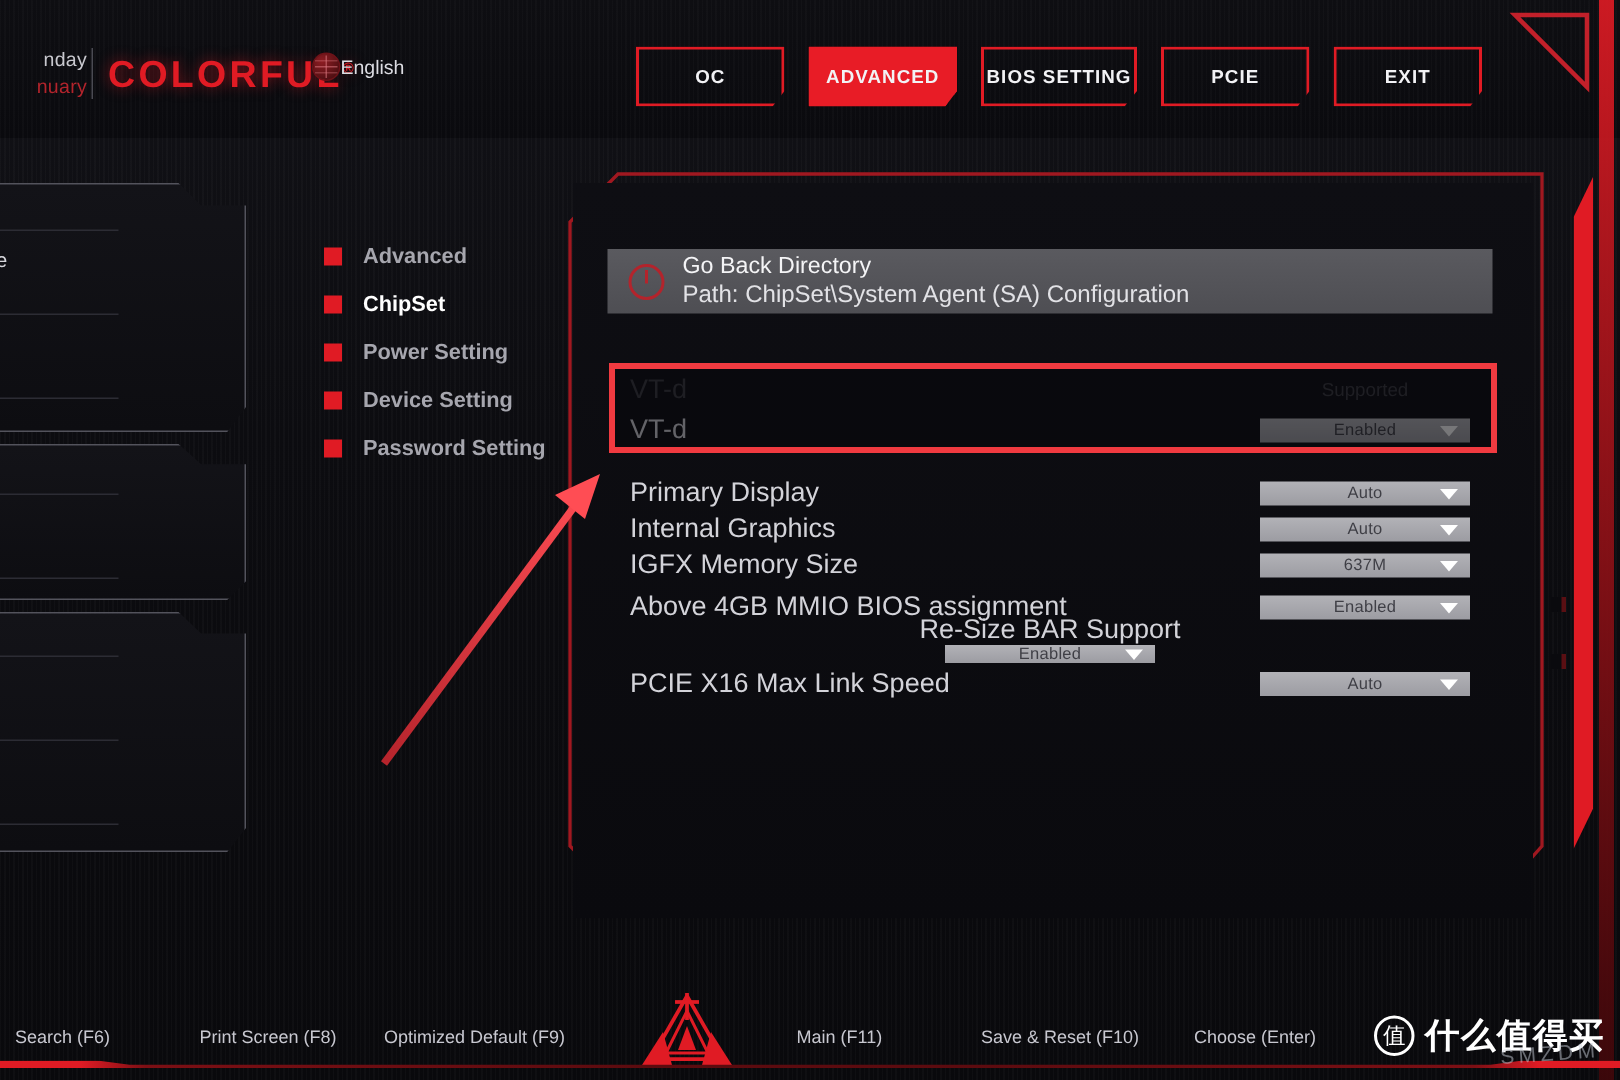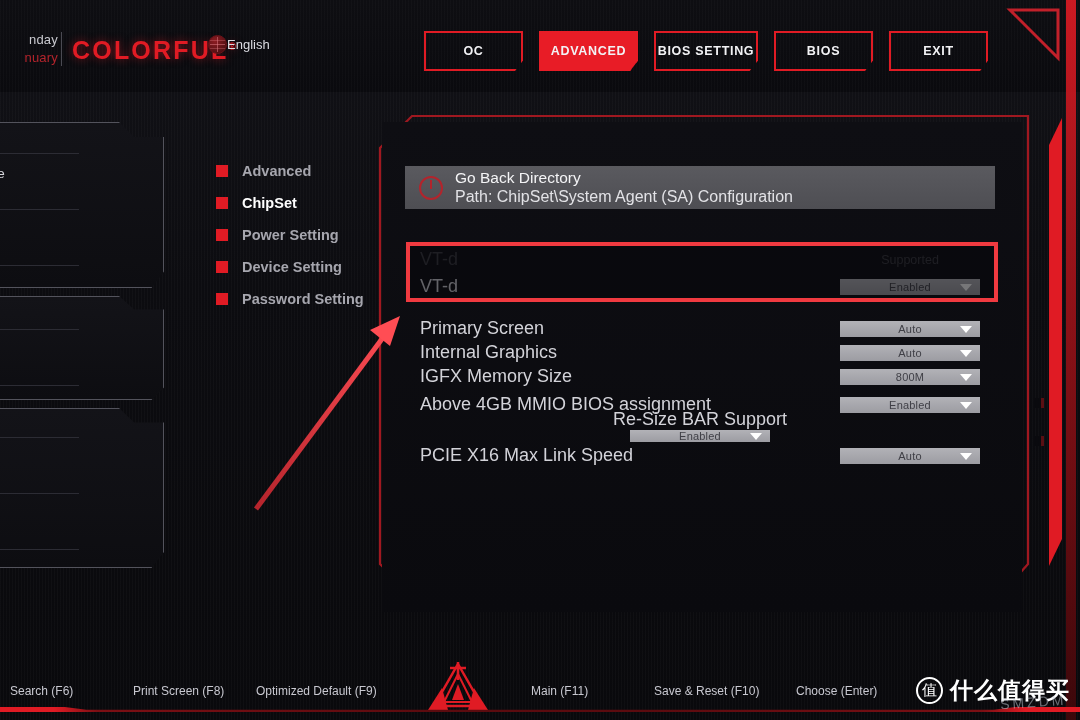--- a/index.html
+++ b/index.html
@@ -251,21 +251,21 @@
 
     <div id="lang-wrap">
       <div id="globe-icon"></div>
       <div id="lang-label">English</div>
     </div>
 
     <div id="nav">
         <div class="tab">OC</div>
         <div class="tab active">ADVANCED</div>
         <div class="tab wide">BIOS SETTING</div>
-        <div class="tab">BIOS</div>
+        <div class="tab">PCIE</div>
         <div class="tab">EXIT</div>
       </div>
 
     <svg id="corner-tri" viewBox="0 0 56 58">
       <path d="M4 4 L52 4 L52 52 Z" fill="none" stroke="#c2202a" stroke-width="3"></path>
     </svg>
   </div>
 
   <div class="sensor-panel" id="sp1">
       <div class="sensor-row" style="top: 30px;">
@@ -354,37 +354,37 @@
           <span class="opt-static">Supported</span>
         </div>
         <div class="opt-row" style="top: 163px;">
           <span class="opt-label">VT-d</span>
           <span class="opt-select">
             <span class="ovalue">Enabled</span>
             <span class="ocaret"></span>
           </span>
         </div>
         <div class="opt-row" style="top: 205px;">
-          <span class="opt-label">Primary Screen</span>
+          <span class="opt-label">Primary Display</span>
           <span class="opt-select">
             <span class="ovalue">Auto</span>
             <span class="ocaret"></span>
           </span>
         </div>
         <div class="opt-row" style="top: 229px;">
           <span class="opt-label">Internal Graphics</span>
           <span class="opt-select">
             <span class="ovalue">Auto</span>
             <span class="ocaret"></span>
           </span>
         </div>
         <div class="opt-row" style="top: 253px;">
           <span class="opt-label">IGFX Memory Size</span>
           <span class="opt-select">
-            <span class="ovalue">800M</span>
+            <span class="ovalue">637M</span>
             <span class="ocaret"></span>
           </span>
         </div>
         <div class="opt-row" style="top: 281px;">
           <span class="opt-label">Above 4GB MMIO BIOS assignment</span>
           <span class="opt-select">
             <span class="ovalue">Enabled</span>
             <span class="ocaret"></span>
           </span>
         </div>

